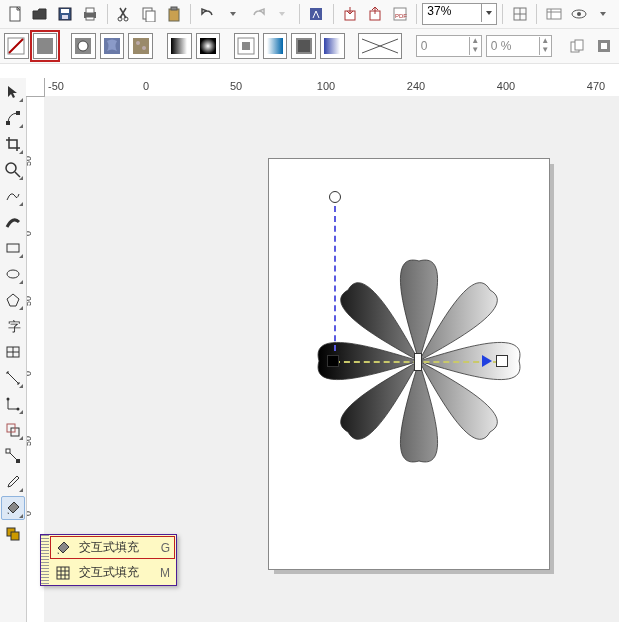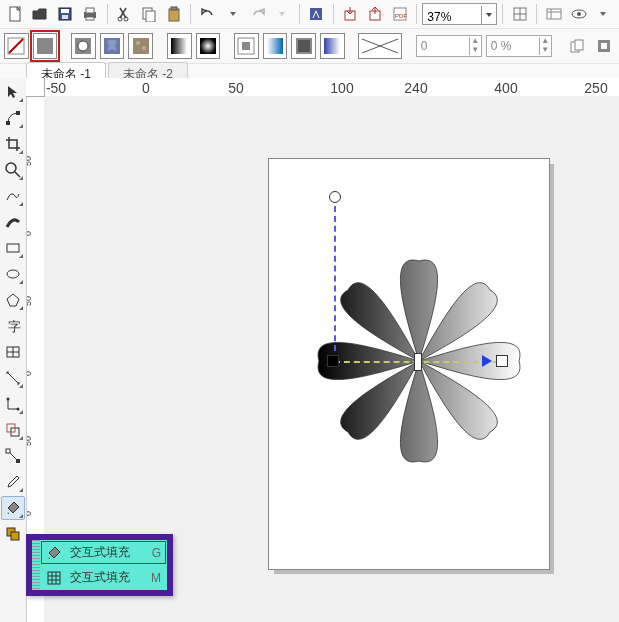--- a/index.html
+++ b/index.html
@@ -1,39 +1,39 @@
 <!DOCTYPE html>
 <html><head>
 <meta charset="utf-8">
 <style>
   html,body{margin:0;padding:0;font-family:"Microsoft YaHei",Arial,sans-serif;font-size:12px;background:#fff;color:#333;overflow:hidden}
   .app{width:619px;height:622px;position:relative;background:#fff}
   
   .toolbar{display:flex;align-items:center;padding:2px 4px;gap:2px;background:#f9f9f9;border-bottom:1px solid #e4e4e4}
   .tb-btn{width:22px;height:22px;border:1px solid transparent;display:flex;align-items:center;justify-content:center;border-radius:2px;}
   .tb-sep{width:1px;height:20px;background:#ccc;margin:0 3px}
-  .zoom-box{display:flex;align-items:flex-end;border:1px solid #999;background:#fff;height:20px}
+  .zoom-box{display:flex;align-items:flex-start;border:1px solid #999;background:#fff;height:20px}
   .zoom-box input{border:none;width:50px;font-size:12px;padding:0 4px;outline:none}
   .zoom-box .dd{width:14px;height:18px;border-left:1px solid #999;display:flex;align-items:center;justify-content:center}
   
   .fill-bar{display:flex;align-items:center;padding:4px;gap:4px;background:#f9f9f9;border-bottom:1px solid #e4e4e4}
   .fill-btn{width:24px;height:24px;border:1px solid #888;display:flex;align-items:center;justify-content:center;background:#fff}
   .fill-btn.sel{outline:2px solid #c02020;outline-offset:1px}
   .fill-sep{width:6px}
   .spin{display:flex;align-items:center;border:1px solid #aaa;background:#fff;height:20px}
   .spin input{border:none;width:44px;font-size:12px;padding:0 4px;outline:none;color:#888}
   .spin .arrows{width:12px;display:flex;flex-direction:column}
   .spin .arrows div{height:9px;font-size:8px;line-height:8px;text-align:center;border-left:1px solid #aaa;color:#888}
   
   .doc-tabs{display:flex;align-items:flex-end;background:#f9f9f9;padding-left:26px;height:22px;border-bottom:1px solid #ccc}
   .doc-tab{padding:3px 14px;border:1px solid #ccc;border-bottom:none;background:#f0f0f0;margin-right:2px;font-size:12px;color:#555;border-radius:3px 3px 0 0}
   .doc-tab.active{background:#fff;color:#222}
   
   .ruler-h{position:absolute;left:26px;right:0;top:78px;height:18px;background:#fff;border-bottom:1px solid #aaa;overflow:hidden}
-  .ruler-h .lbl{position:absolute;top:2px;font-size:14px;color:#444;transform:translateX(-50%)}
+  .ruler-h .lbl{position:absolute;top:2px;font-size:11px;color:#444;transform:translateX(-50%)}
   .ruler-v{position:absolute;left:26px;top:96px;bottom:0;width:18px;background:#fff;border-right:1px solid #aaa;overflow:hidden}
   .ruler-v .lbl{position:absolute;left:2px;font-size:9px;color:#444;transform:translateY(-50%) rotate(-90deg);transform-origin:left center}
   
   .toolbox{position:absolute;left:0;top:78px;bottom:0;width:26px;background:#f5f5f5;border-right:1px solid #ccc;display:flex;flex-direction:column;align-items:center;padding-top:2px;gap:2px}
   .tool{width:22px;height:22px;display:flex;align-items:center;justify-content:center;border:1px solid transparent;border-radius:2px;position:relative}
   .tool.sel{background:#dde8f5;border-color:#8fb4de}
   .tool .flymark{position:absolute;right:1px;bottom:1px;width:0;height:0;border-left:4px solid transparent;border-bottom:4px solid #666}
   
   .canvas-wrap{position:absolute;left:44px;top:96px;right:0;bottom:0;background:#f0f0f0;overflow:hidden}
   .page-shadow{position:absolute;left:230px;top:68px;width:280px;height:410px;background:#bbb}
@@ -42,21 +42,21 @@
   .flower{position:absolute;left:260px;top:150px;width:230px;height:230px}
   
   .grad-line-h{position:absolute;border-top:2px dashed #c9c96a}
   .grad-line-v{position:absolute;border-left:2px dashed #5a5ae0}
   .handle-sq{position:absolute;width:10px;height:10px;background:#fff;border:1px solid #333}
   .handle-sq.black{background:#000}
   .handle-bar{position:absolute;width:6px;height:16px;background:#fff;border:1px solid #333}
   .handle-circle{position:absolute;width:10px;height:10px;border:1px solid #333;border-radius:50%;background:#fff}
   .handle-arrow{position:absolute;width:0;height:0;border-top:6px solid transparent;border-bottom:6px solid transparent;border-left:10px solid #2040e0}
   
-  .flyout{position:absolute;left:26px;top:534px;width:135px;background:#5eead4;border:6px solid #4c1d95;box-shadow:2px 2px 4px rgba(0,0,0,0.25)}
+  .flyout{position:absolute;left:40px;top:534px;width:135px;background:#fef9c3;border:1px solid #4c1d95;box-shadow:2px 2px 4px rgba(0,0,0,0.25)}
   .flyout-grip{width:8px;background:repeating-linear-gradient(to bottom,#999 0,#999 1px,transparent 1px,transparent 3px);align-self:stretch}
   .fly-item{display:flex;align-items:center;padding:4px 6px;gap:8px}
   .fly-item.sel{outline:1px solid #c02020;outline-offset:-2px}
   .fly-item .ic{width:16px;height:16px;display:flex;align-items:center;justify-content:center}
   .fly-item .lab{flex:1}
   .fly-item .sc{color:#666}
   .flyout-inner{display:flex}
   .flyout-list{flex:1}
   svg{display:block}
   
@@ -316,35 +316,31 @@
         </svg>
       </div>
   <div class="tb-btn">
         <svg width="16" height="16">
           <rect x="2" y="2" width="12" height="12" fill="#888"></rect>
           <rect x="5" y="5" width="6" height="6" fill="#fff"></rect>
         </svg>
       </div>
 </div>
 
-<div class="doc-tabs">
-  <div class="doc-tab active">未命名 -1</div>
-  <div class="doc-tab">未命名 -2</div>
-</div>
 
 <div class="ruler-corner"></div>
 
 <div class="ruler-h">
   <div class="lbl" style="left:30px">-50</div>
   <div class="lbl" style="left:120px">0</div>
   <div class="lbl" style="left:210px">50</div>
-  <div class="lbl" style="left:316px">100</div>
+  <div class="lbl" style="left:300px">100</div>
   <div class="lbl" style="left:390px">240</div>
   <div class="lbl" style="left:480px">400</div>
-  <div class="lbl" style="left:570px">250</div>
+  <div class="lbl" style="left:570px">470</div>
 </div>
 
 <div class="ruler-v">
   <div class="lbl" style="top:70px">50</div>
   <div class="lbl" style="top:140px">0</div>
   <div class="lbl" style="top:210px">50</div>
   <div class="lbl" style="top:280px">0</div>
   <div class="lbl" style="top:350px">50</div>
   <div class="lbl" style="top:420px">0</div>
 </div>

